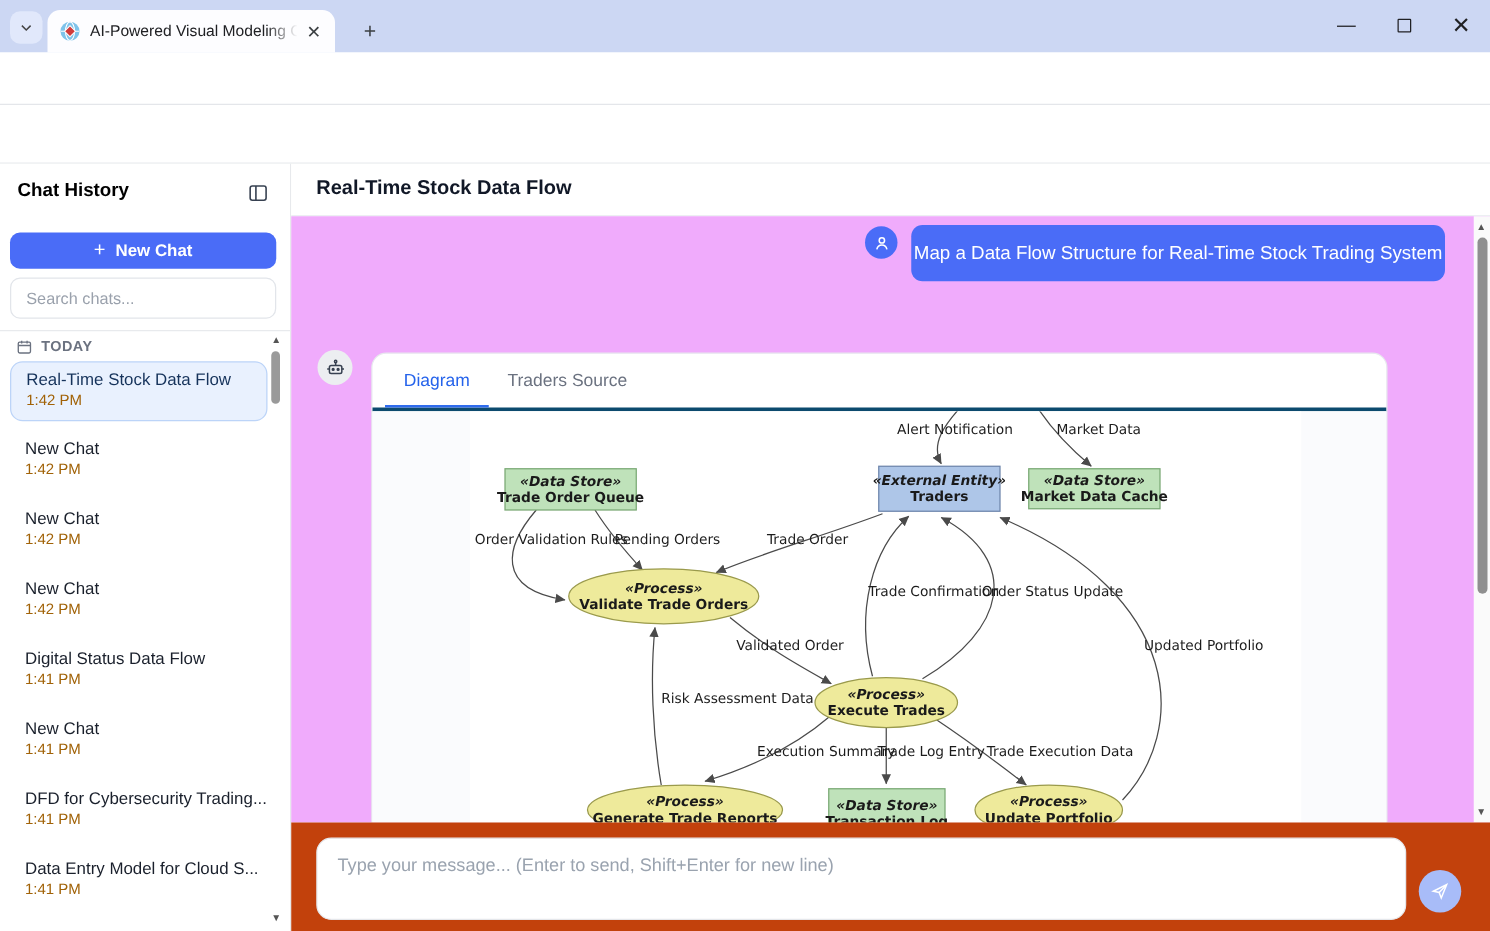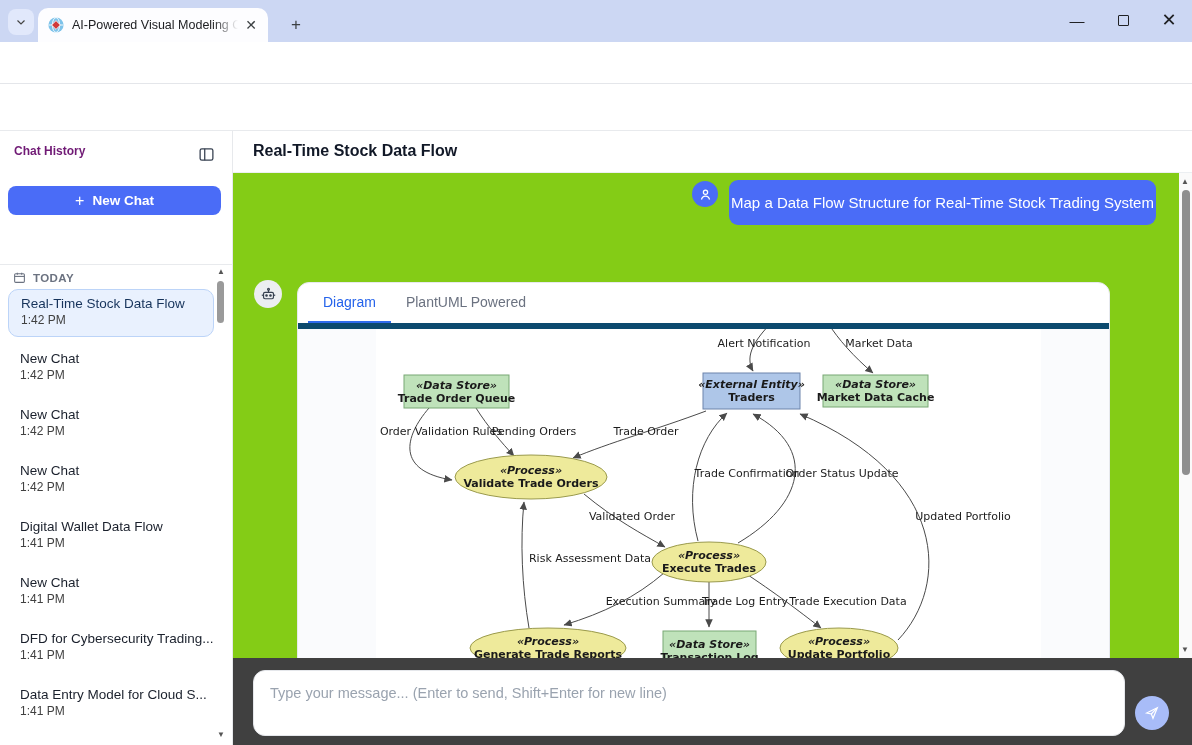--- a/index.html
+++ b/index.html
@@ -31,63 +31,63 @@
   .appheader { left:0; top:84px; width:1192px; height:47px; background:#fff; border-bottom:1px solid #e8eaed; }
   .brand-name { left:48px; top:93px; font-size:15px; font-weight:bold; color:#1f2937; }
   .brand-sub { left:48px; top:111px; font-size:11.5px; color:#6b7280; }
   .brand-sub a { color:#6b7280; }
   .hdr-ic { top:98px; width:22px; height:22px; display:flex; align-items:center; justify-content:center; color:#374151; }
   .more-apps { left:1060px; top:93px; height:30px; padding:0 16px; border-radius:16px; background:#2aaa6f; color:#fff; font-size:13.5px; font-weight:bold; display:flex; align-items:center; border:none; }
   .hdr-avatar { left:1151px; top:93px; width:30px; height:30px; border-radius:50%; background:#8e24aa; color:#fff; font-weight:bold; font-size:15px; display:flex; align-items:center; justify-content:center; }
 
   
   .sidebar { left:0; top:131px; width:233px; height:614px; background:#fff; border-right:1px solid #e7e9ec; }
-  .sb-title { left:14px; top:13px; font-size:12px; font-weight:bold; color:#701a75; }
+  .sb-title { left:14px; top:13px; font-size:15px; font-weight:bold; color:#000000; }
   .sb-toggle { left:196px; top:13px; width:20px; height:20px; color:#374151; display:flex; align-items:center; justify-content:center; }
   .new-chat { left:8px; top:55px; width:213px; height:29px; background:#4a6cf7; border:none; border-radius:8px; color:#fff; font-size:13.5px; font-weight:bold; display:flex; align-items:center; justify-content:center; gap:8px; }
   .search { left:8px; top:91px; width:213px; height:33px; border:1px solid #e2e5ea; border-radius:8px; padding:0 12px; font-size:13px; color:#374151; outline:none; }
   .search::placeholder { color:#9aa1ac; }
   .sb-div { left:0; top:133px; width:233px; height:1px; background:#e8eaed; }
   .sb-section { left:13px; top:140px; display:flex; align-items:center; gap:7px; color:#6b7280; font-size:11.5px; font-weight:bold; letter-spacing:.4px; }
   .chatlist { left:0; top:158px; width:215px; height:456px; }
   .chat-item { position:absolute; left:8px; width:206px; height:48px; border-radius:10px; padding:6px 0 0 12px; cursor:pointer; }
   .chat-item.selected { background:#e9f1fe; border:1px solid #bcd4f8; }
   .ci-title { font-size:13.5px; color:#1a202c; font-weight:500; white-space:nowrap; overflow:hidden; }
   .chat-item.selected .ci-title { color:#16335b; }
-  .ci-time { font-size:12px; color:#404040; margin-top:2px; }
+  .ci-time { font-size:12px; color:#a16207; margin-top:2px; }
   .sb-scroll-up { left:215px; top:136px; width:12px; height:10px; color:#555; font-size:8px; text-align:center; }
   .sb-thumb { left:217px; top:150px; width:7px; height:42px; background:#9a9a9a; border-radius:4px; }
   .sb-scroll-dn { left:215px; top:599px; width:12px; height:10px; color:#555; font-size:8px; text-align:center; }
 
   
   .main-titlebar { left:233px; top:131px; width:959px; height:42px; background:#fff; border-bottom:1px solid #eceff2; }
   .main-title { left:20px; top:11px; font-size:16px; font-weight:bold; color:#111827; }
-  .chatarea { left:233px; top:173px; width:959px; height:485px; background:#84cc16; overflow:hidden; }
+  .chatarea { left:233px; top:173px; width:959px; height:485px; background:#f0abfc; overflow:hidden; }
 
   .user-avatar { left:459px; top:8px; width:26px; height:26px; border-radius:50%; background:#4a6cf7; display:flex; align-items:center; justify-content:center; }
   .user-bubble { left:496px; top:7px; width:427px; height:45px; background:#4a6cf7; border-radius:9px; color:#fff; font-size:15px; display:flex; align-items:center; justify-content:center; }
 
   .bot-avatar { left:21px; top:107px; width:28px; height:28px; border-radius:50%; background:#eceef1; display:flex; align-items:center; justify-content:center; color:#374151; }
   .card { left:64px; top:109px; width:813px; height:560px; background:#fff; border:1px solid #e7e9ee; border-radius:12px 12px 0 0; }
-  .tabsrow { left:0; top:0; width:100%; height:46px; border-bottom:6px solid #0c4a6e; display:flex; align-items:stretch; padding-left:10px; }
+  .tabsrow { left:0; top:0; width:100%; height:46px; border-bottom:3px solid #0c4a6e; display:flex; align-items:stretch; padding-left:10px; }
   .rtab { display:flex; align-items:center; padding:0 15px; font-size:14px; color:#6b7280; cursor:pointer; border-bottom:2px solid transparent; }
   .rtab.active { color:#2563eb; font-weight:500; border-bottom-color:#2f6bed; }
   .viewer { left:0; top:46px; width:811px; height:513px; background:#fafbfd; overflow:hidden; }
   .canvas { left:78px; top:0; width:665px; height:513px; background:#fff; }
 
   .dfd-label { font-size:11px; fill:#1c1c1c; }
   .dfd-stereo { font-size:11px; font-style:italic; font-weight:bold; fill:#1a1a1a; }
   .dfd-name { font-size:11px; font-weight:bold; fill:#1a1a1a; }
 
   .pg-scroll { left:1179px; top:173px; width:13px; height:485px; background:#fafafa; }
   .pg-up { left:1181px; top:177px; font-size:8px; color:#555; }
   .pg-thumb { left:1182px; top:190px; width:8px; height:285px; background:#8f8f8f; border-radius:4px; }
   .pg-dn { left:1181px; top:645px; font-size:8px; color:#555; }
 
-  .inputbar { left:233px; top:658px; width:959px; height:87px; background:#404040; }
+  .inputbar { left:233px; top:658px; width:959px; height:87px; background:#c2410c; }
   .msg-input { left:20px; top:12px; width:872px; height:66px; border:1px solid #e5e7eb; border-radius:12px; padding:14px 16px; font-size:14.5px; font-family:"Liberation Sans",sans-serif; color:#374151; resize:none; outline:none; }
   .msg-input::placeholder { color:#9aa3af; }
   .send-btn { left:902px; top:38px; width:34px; height:34px; border-radius:50%; background:#a8bcf8; border:none; display:flex; align-items:center; justify-content:center; }
 
   svg.ic { display:block; }
 </style>
 </head>
 <body>
 
 <div class="abs tabstrip">
@@ -188,20 +188,21 @@
   <span class="abs sb-toggle">
     <svg class="ic" width="17" height="17" viewBox="0 0 24 24" fill="none" stroke="#374151" stroke-width="1.8">
         <rect x="3" y="4" width="18" height="16" rx="2.5"></rect>
         <line x1="9.5" y1="4" x2="9.5" y2="20"></line>
       </svg>
   </span>
   <button class="abs new-chat">
       <span style="font-size:16px;font-weight:normal;">+</span>
       <span>New Chat</span>
     </button>
+  <input class="abs search" placeholder="Search chats..." style="">
   <div class="abs sb-div"></div>
   <div class="abs sb-section">
     <svg class="ic" width="13" height="13" viewBox="0 0 24 24" fill="none" stroke="#6b7280" stroke-width="2">
         <rect x="3" y="5" width="18" height="16" rx="2"></rect>
         <line x1="3" y1="10" x2="21" y2="10"></line>
         <line x1="8" y1="3" x2="8" y2="7"></line>
         <line x1="16" y1="3" x2="16" y2="7"></line>
       </svg>
     <span>TODAY</span>
   </div>
@@ -216,21 +217,21 @@
       </div>
       <div class="chat-item" style="top: 112px;">
         <div class="ci-title">New Chat</div>
         <div class="ci-time">1:42 PM</div>
       </div>
       <div class="chat-item" style="top: 168px;">
         <div class="ci-title">New Chat</div>
         <div class="ci-time">1:42 PM</div>
       </div>
       <div class="chat-item" style="top: 224px;">
-        <div class="ci-title">Digital Wallet Data Flow</div>
+        <div class="ci-title">Digital Status Data Flow</div>
         <div class="ci-time">1:41 PM</div>
       </div>
       <div class="chat-item" style="top: 280px;">
         <div class="ci-title">New Chat</div>
         <div class="ci-time">1:41 PM</div>
       </div>
       <div class="chat-item" style="top: 336px;">
         <div class="ci-title">DFD for Cybersecurity Trading...</div>
         <div class="ci-time">1:41 PM</div>
       </div>
@@ -265,21 +266,21 @@
         <circle cx="9.2" cy="13.5" r="1" fill="#374151"></circle>
         <circle cx="14.8" cy="13.5" r="1" fill="#374151"></circle>
         <line x1="2.5" y1="13" x2="5" y2="13"></line>
         <line x1="19" y1="13" x2="21.5" y2="13"></line>
       </svg>
   </div>
 
   <div class="abs card">
     <div class="abs tabsrow">
         <div class="rtab active">Diagram</div>
-        <div class="rtab">PlantUML Powered</div>
+        <div class="rtab">Traders Source</div>
       </div>
     <div class="abs viewer">
       <div class="abs canvas">
         <svg width="665" height="513" viewBox="0 0 665 513" style="font-family:'DejaVu Sans',sans-serif;">
           <defs>
             <marker id="arr" viewBox="0 0 10 10" refX="8.5" refY="5" markerWidth="9" markerHeight="9" orient="auto-start-reverse">
               <path d="M0,0.8 L9,5 L0,9.2 z" fill="#4a4a4a"></path>
             </marker>
           </defs>
           <g id="dfd-edges">

